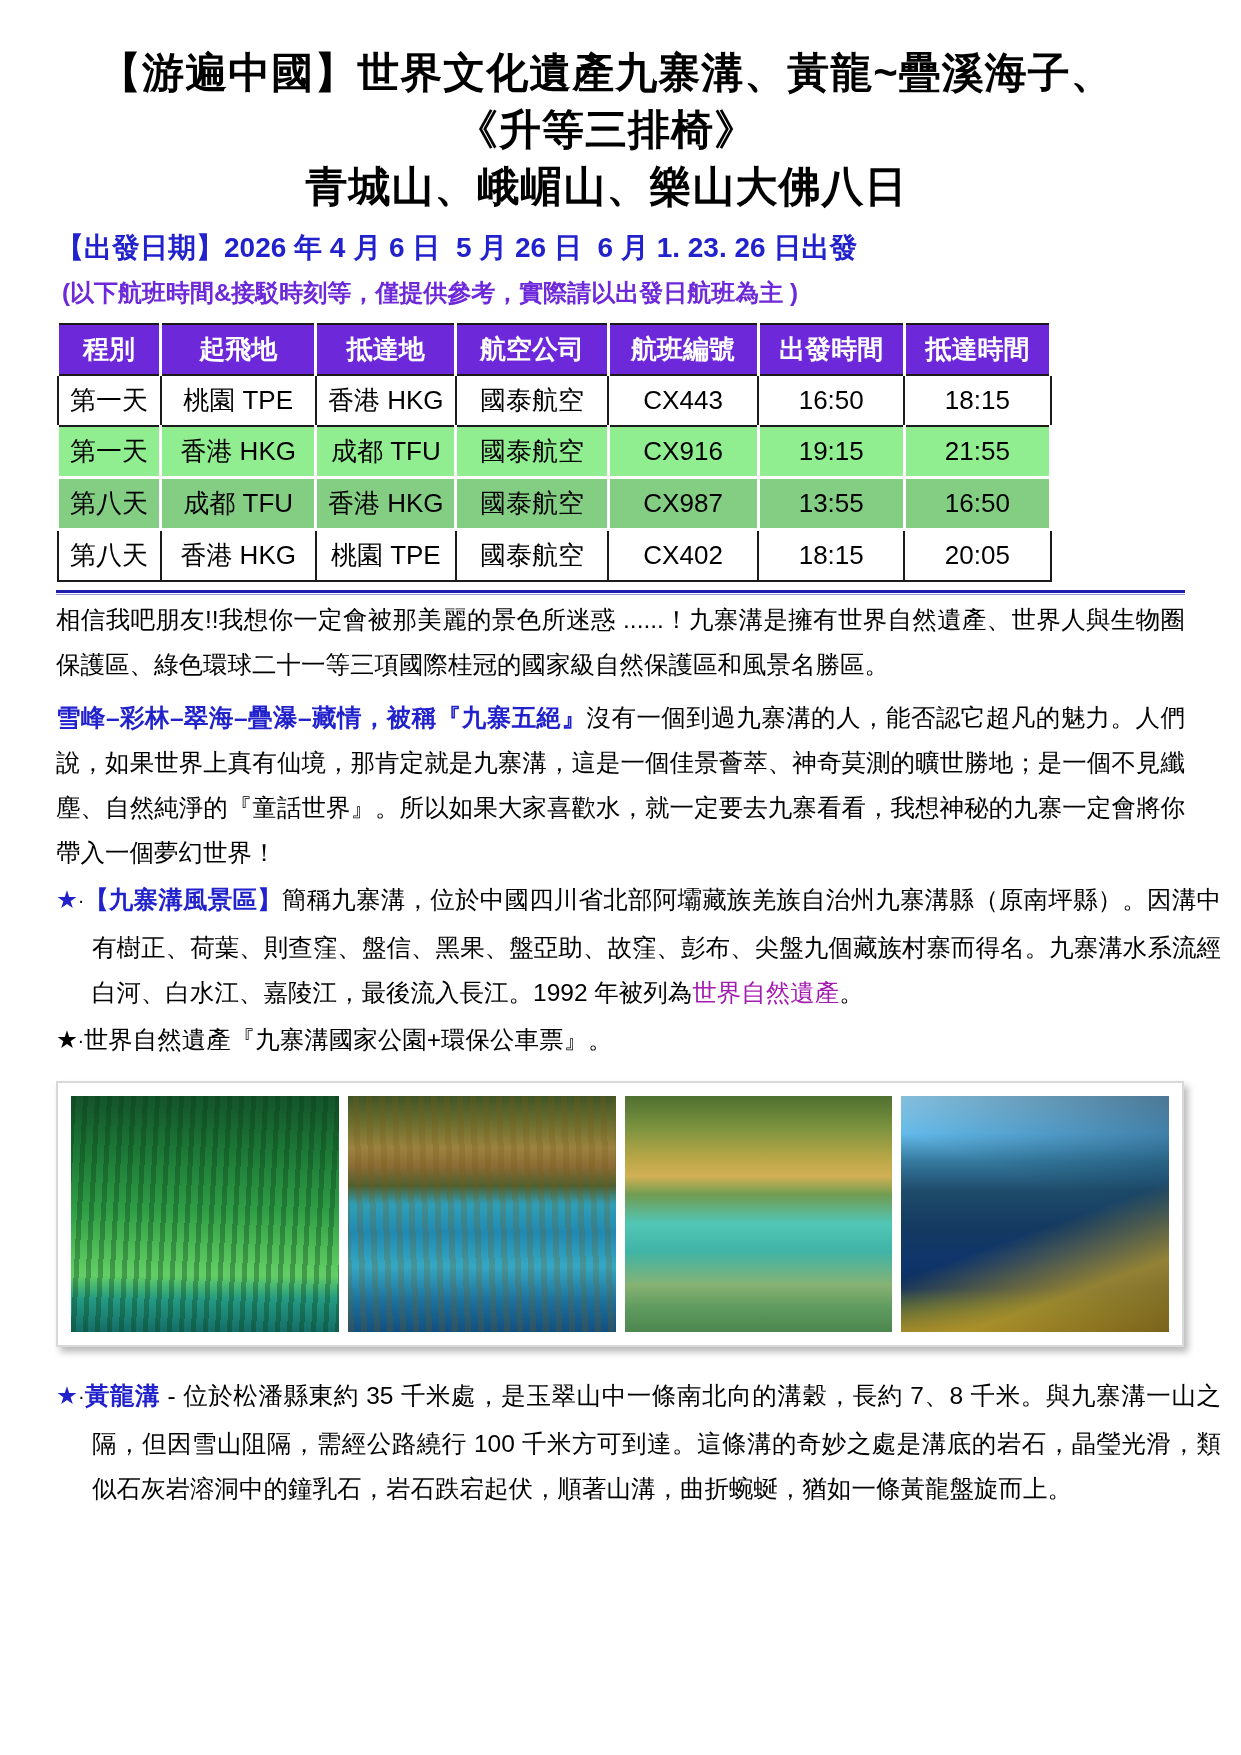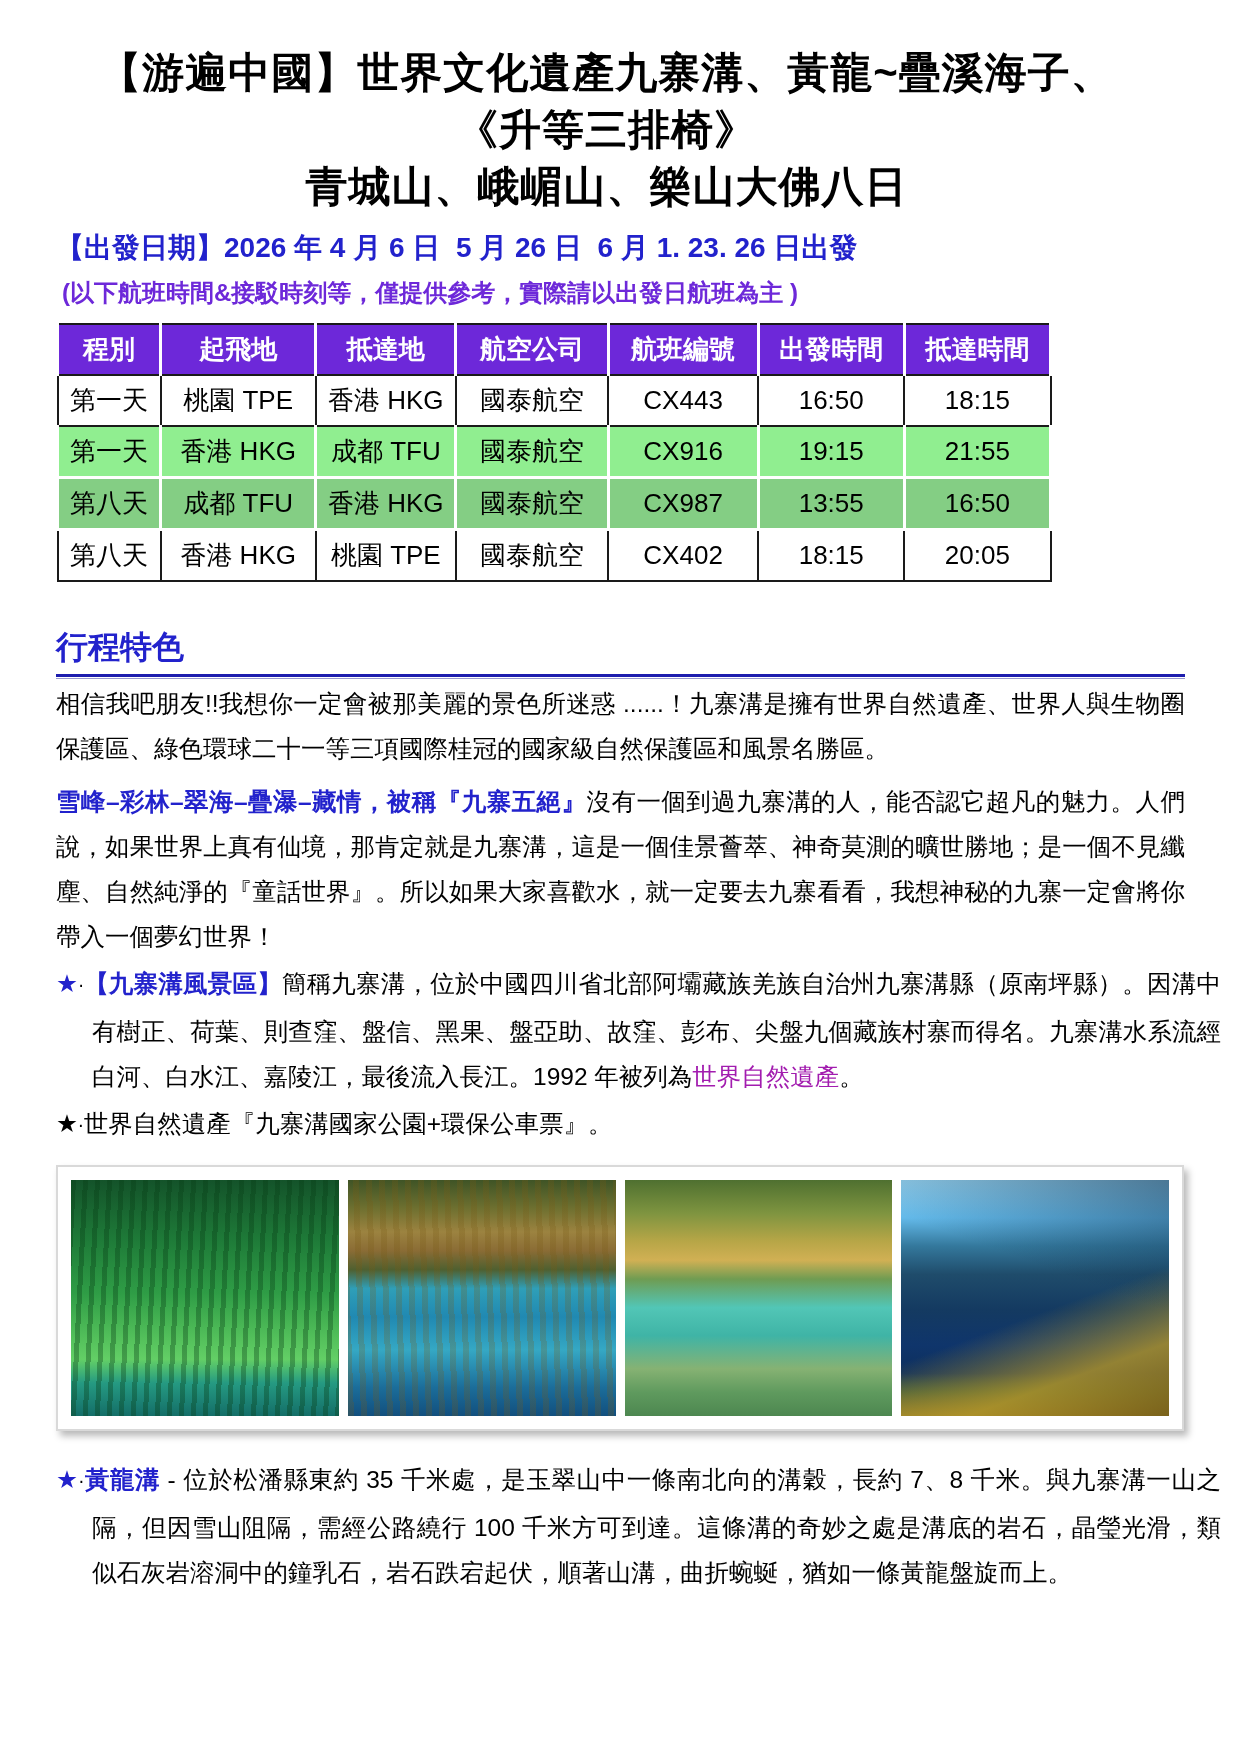--- a/index.html
+++ b/index.html
@@ -163,21 +163,20 @@
       <td>香港 HKG</td>
       <td>桃園 TPE</td>
       <td>國泰航空</td>
       <td>CX402</td>
       <td>18:15</td>
       <td>20:05</td>
     </tr>
   </tbody>
     </table>
 
-  <div class="section-heading">行程特色</div>
   <div class="section-rule"></div>
 
   <div class="body-text tight">相信我吧朋友!!我想你一定會被那美麗的景色所迷惑 ......！九寨溝是擁有世界自然遺產、世界人與生物圈保護區、綠色環球二十一等三項國際桂冠的國家級自然保護區和風景名勝區。</div>
 
   <div class="body-text">
     <span class="blue-bold">雪峰–彩林–翠海–疊瀑–藏情，被稱『九寨五絕』</span><span>沒有一個到過九寨溝的人，能否認它超凡的魅力。人們說，如果世界上真有仙境，那肯定就是九寨溝，這是一個佳景薈萃、神奇莫測的曠世勝地；是一個不見纖塵、自然純淨的『童話世界』。所以如果大家喜歡水，就一定要去九寨看看，我想神秘的九寨一定會將你帶入一個夢幻世界！</span>
   </div>
 
   <div class="bullet">
     <span class="star-blue">★</span><span class="sep-dot">‧</span><span class="blue-bold">【九寨溝風景區】</span><span>簡稱九寨溝，位於中國四川省北部阿壩藏族羌族自治州九寨溝縣（原南坪縣）。因溝中有樹正、荷葉、則查窪、盤信、黑果、盤亞助、故窪、彭布、尖盤九個藏族村寨而得名。九寨溝水系流經白河、白水江、嘉陵江，最後流入長江。1992 年被列為</span><span class="red-text">世界自然遺產</span><span>。</span>

